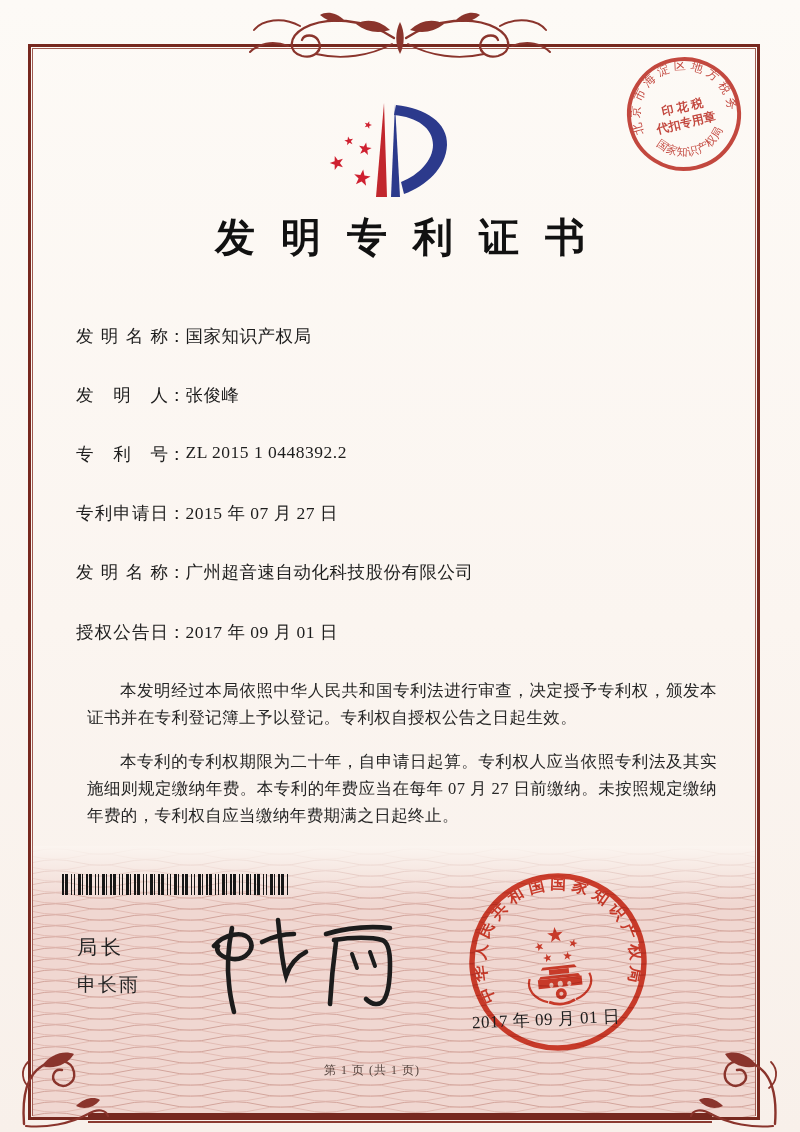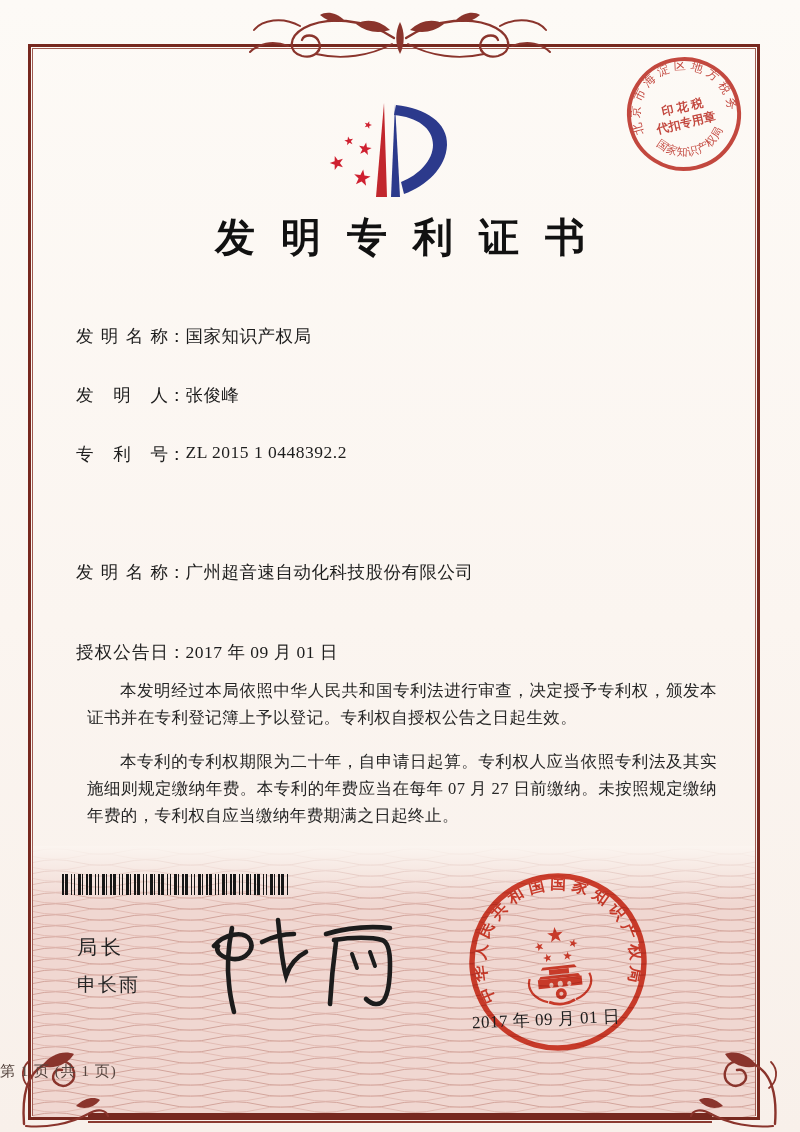--- a/index.html
+++ b/index.html
@@ -31,22 +31,22 @@
            #161616 20px 21px,rgba(0,0,0,0) 21px 24px);}
   .director-title{position:absolute;left:77px;top:934px;font-size:20px;letter-spacing:4px;color:#242424;
                   font-family:Liberation Serif, serif;}
   .director-name{position:absolute;left:77px;top:972px;font-size:19px;letter-spacing:2px;color:#242424;
                  font-family:Liberation Sans, sans-serif;}
   .signature{position:absolute;left:198px;top:906px;}
   .tax-stamp{position:absolute;left:609px;top:39px;mix-blend-mode:multiply;opacity:.92;}
   .office-seal{position:absolute;left:458px;top:862px;mix-blend-mode:multiply;opacity:.95;}
   .seal-date{position:absolute;left:472px;top:1008px;font-size:17px;letter-spacing:.5px;color:#1d1d1d;
              transform:rotate(-2.5deg);white-space:nowrap;}
-  .page-footer{position:absolute;left:0;top:1062px;width:744px;text-align:left;
-               font-size:15px;color:#55453f;letter-spacing:1px;}
+  .page-footer{position:absolute;left:0;top:1062px;width:744px;text-align:center;
+               font-size:12px;color:#55453f;letter-spacing:1px;}
   .top-ornament{position:absolute;left:240px;top:2px;}
   .corner-orn{position:absolute;top:1052px;}
   .corner-orn.left{left:16px;}
   .corner-orn.right{left:687px;transform:scaleX(-1);}
   .seal-text{font-family:"Liberation Serif","DejaVu Serif",serif;}
 </style>
 </head>
 <body>
 
 <div class="page">
@@ -148,24 +148,27 @@
 
   <div class="field-row" style="top:324px">
     <span class="field-label">发明名称</span><span class="field-colon">：</span><span class="field-value">国家知识产权局</span>
   </div>
   <div class="field-row" style="top:383px">
     <span class="field-label">发明人</span><span class="field-colon">：</span><span class="field-value">张俊峰</span>
   </div>
   <div class="field-row" style="top:442px">
     <span class="field-label">专利号</span><span class="field-colon">：</span><span class="field-value">ZL 2015 1 0448392.2</span>
   </div>
+  <div class="field-row" style="top:501px">
+    <span class="field-label">专利申请日</span><span class="field-colon">：</span><span class="field-value">2015 年 07 月 27 日</span>
+  </div>
   <div class="field-row" style="top:560px">
     <span class="field-label">发明名称</span><span class="field-colon">：</span><span class="field-value">广州超音速自动化科技股份有限公司</span>
   </div>
-  <div class="field-row" style="top:640px">
+  <div class="field-row" style="top:620px">
     <span class="field-label">授权公告日</span><span class="field-colon">：</span><span class="field-value">2017 年 09 月 01 日</span>
   </div>
 
   <div class="body-text">
     <p>本发明经过本局依照中华人民共和国专利法进行审查，决定授予专利权，颁发本证书并在专利登记簿上予以登记。专利权自授权公告之日起生效。</p>
     <p>本专利的专利权期限为二十年，自申请日起算。专利权人应当依照专利法及其实施细则规定缴纳年费。本专利的年费应当在每年 07 月 27 日前缴纳。未按照规定缴纳年费的，专利权自应当缴纳年费期满之日起终止。</p>
   </div>
 
   <div class="barcode"></div>
 

